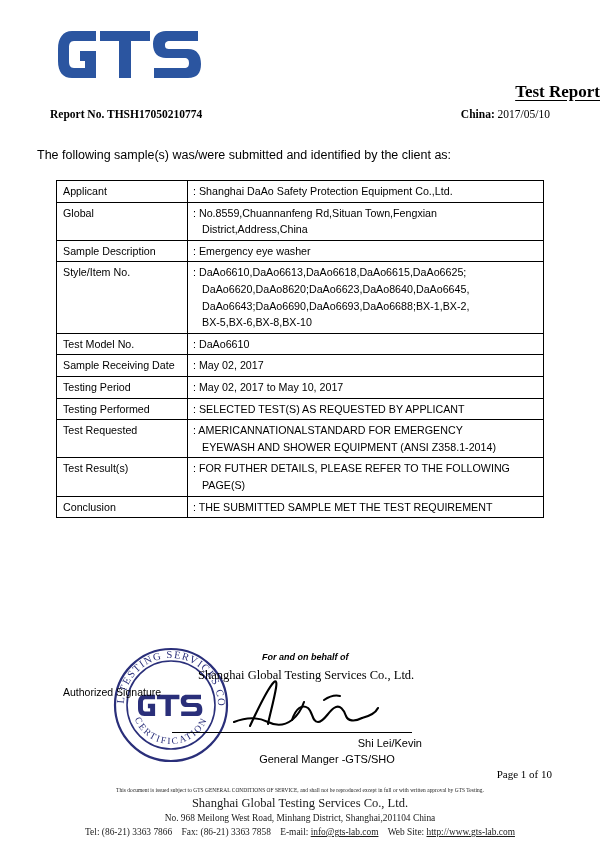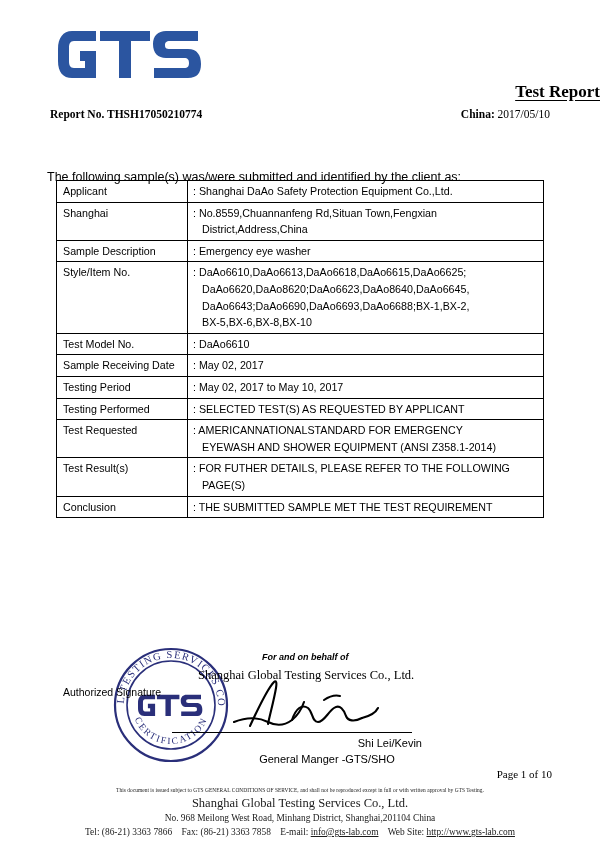--- a/index.html
+++ b/index.html
@@ -61,24 +61,23 @@
     top: 108px;
     font-family: "Liberation Serif", serif;
     font-size: 11.5px;
   }
   .date-line .lbl {
     font-weight: bold;
   }
 
   .intro {
     position: absolute;
-    left: 47px;
+    left: 37px;
     top: 148px;
     font-size: 12.5px;
-    margin-top: 22px;
   }
 
   
   .info-table {
     position: absolute;
     left: 56px;
     top: 180px;
     width: 488px;
     border-collapse: collapse;
     table-layout: fixed;
@@ -238,21 +237,21 @@
 
   <table class="info-table">
     <tbody>
         <tr>
           <td class="key">Applicant</td>
           <td class="val">
             <div class="line">: Shanghai DaAo Safety Protection Equipment Co.,Ltd.</div>
           </td>
         </tr>
         <tr>
-          <td class="key">Shanghai</td>
+          <td class="key">Global</td>
           <td class="val">
             <div class="line">: No.8559,Chuannanfeng Rd,Situan Town,Fengxian</div>
             <div class="line indent">District,Address,China</div>
           </td>
         </tr>
         <tr>
           <td class="key">Sample Description</td>
           <td class="val">
             <div class="line">: Emergency eye washer</div>
           </td>

